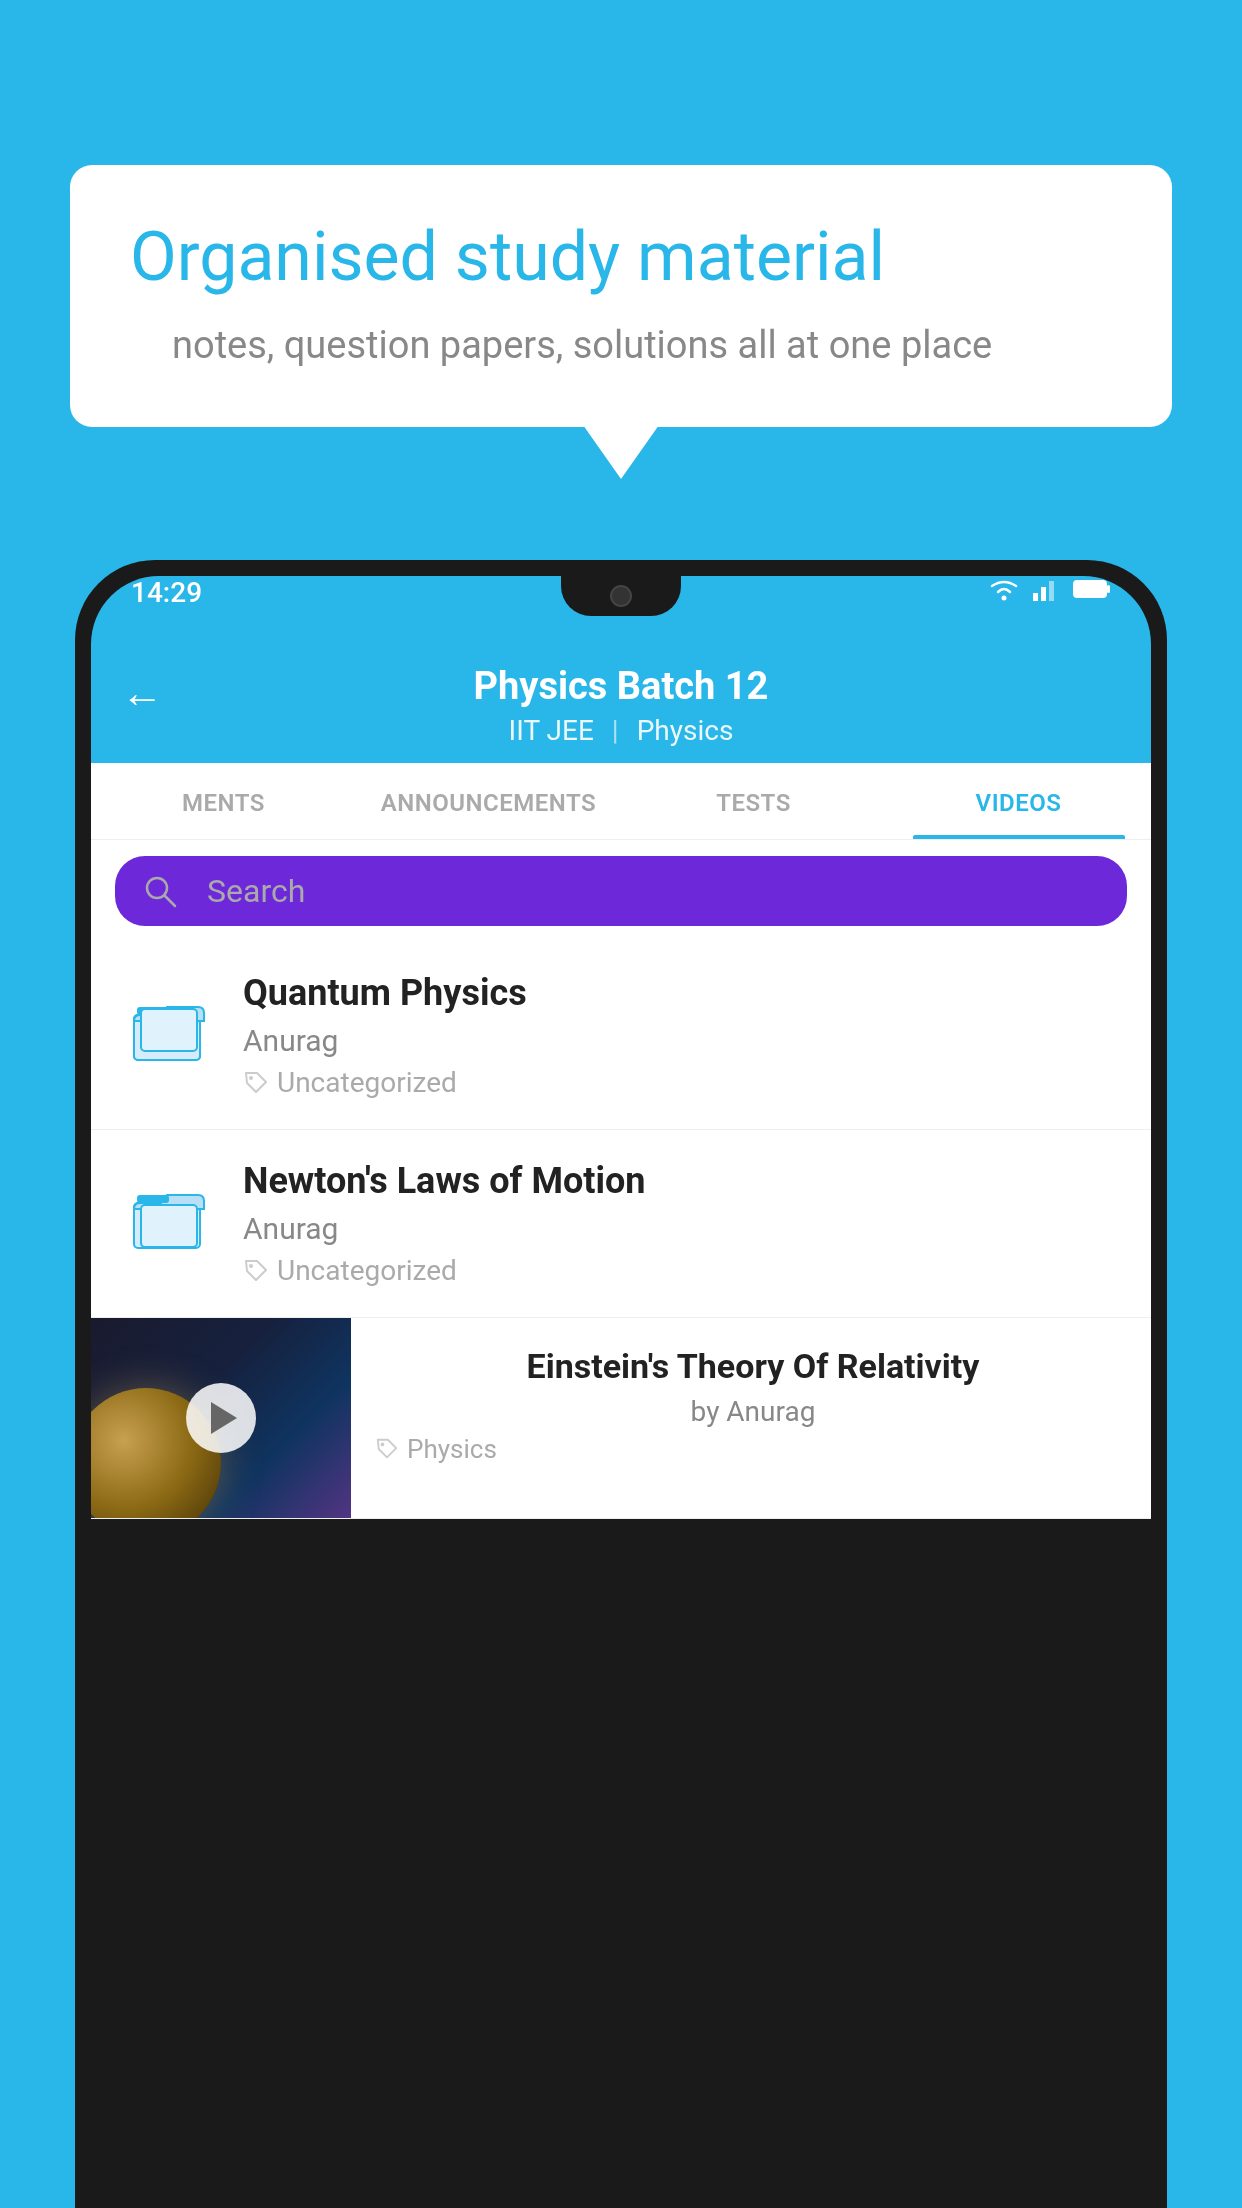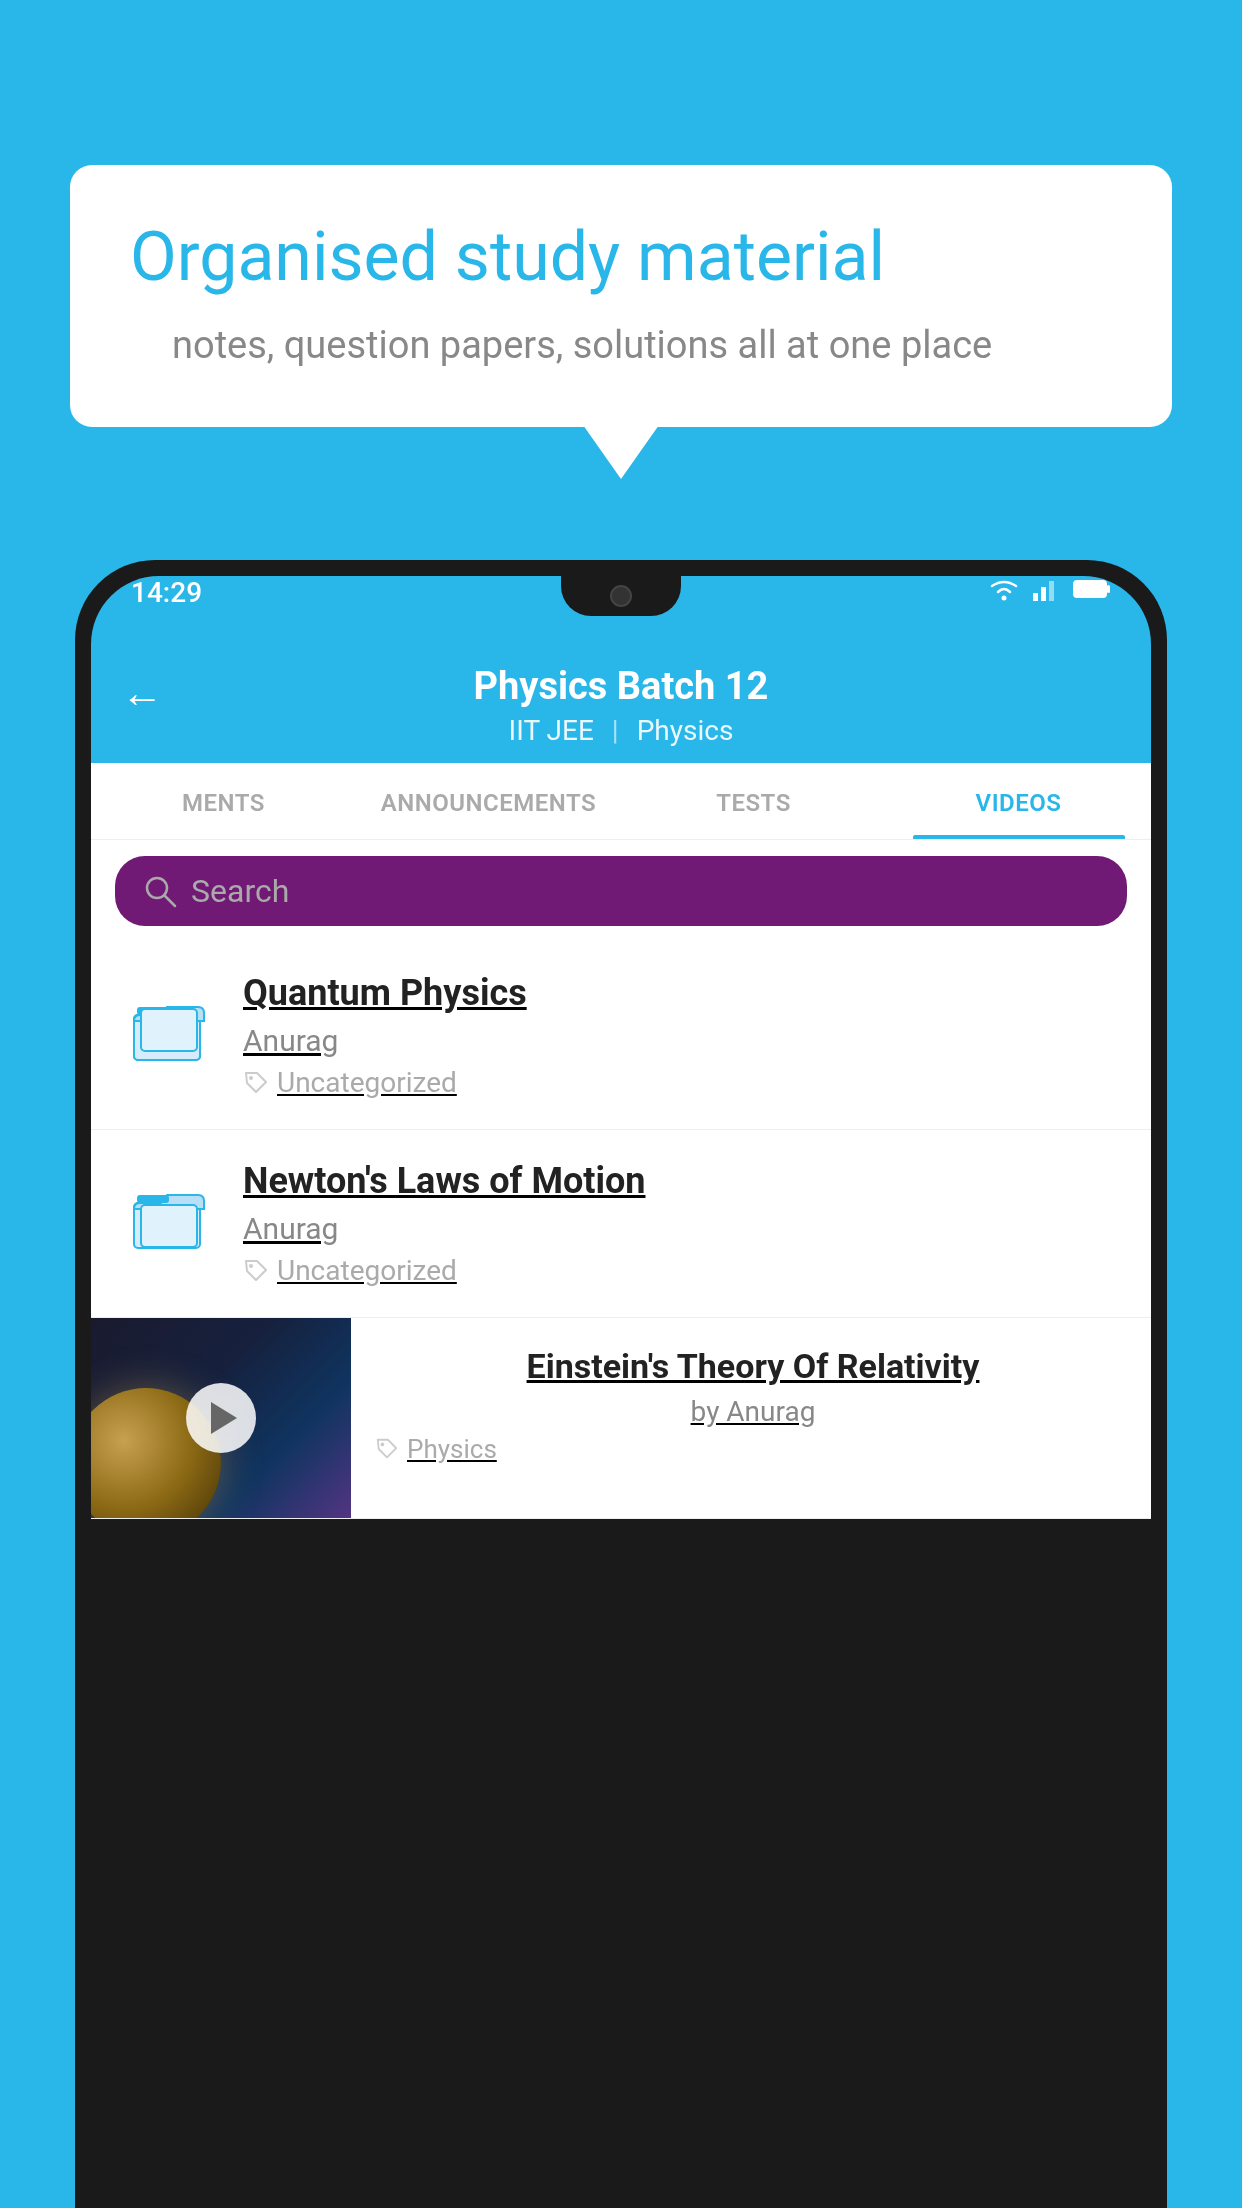--- a/index.html
+++ b/index.html
@@ -178,26 +178,26 @@
       background: #29b6e8;
       border-radius: 2px 2px 0 0;
     }
 
     
     .search-container {
       background: white;
       padding: 16px 24px;
     }
     .search-box {
-      background: #701a75;
+      background: #6d28d9;
       border-radius: 30px;
       display: flex;
       align-items: center;
       padding: 16px 28px;
-      gap: 14px;
+      gap: 30px;
     }
     .search-text {
       color: #aaa;
       font-size: 32px;
     }
 
     
     .filter-bar {
       background: #f0f0f0;
       display: flex;
@@ -218,21 +218,20 @@
       color: #29b6e8;
       font-size: 28px;
       font-weight: 700;
       letter-spacing: 1px;
     }
 
     
     .content-area {
       background: #c4b5fd;
       flex: 1;
-      text-decoration: underline;
     }
 
     
     .video-item {
       display: flex;
       align-items: flex-start;
       padding: 30px 28px;
       border-bottom: 1px solid #eee;
       background: white;
       gap: 24px;

